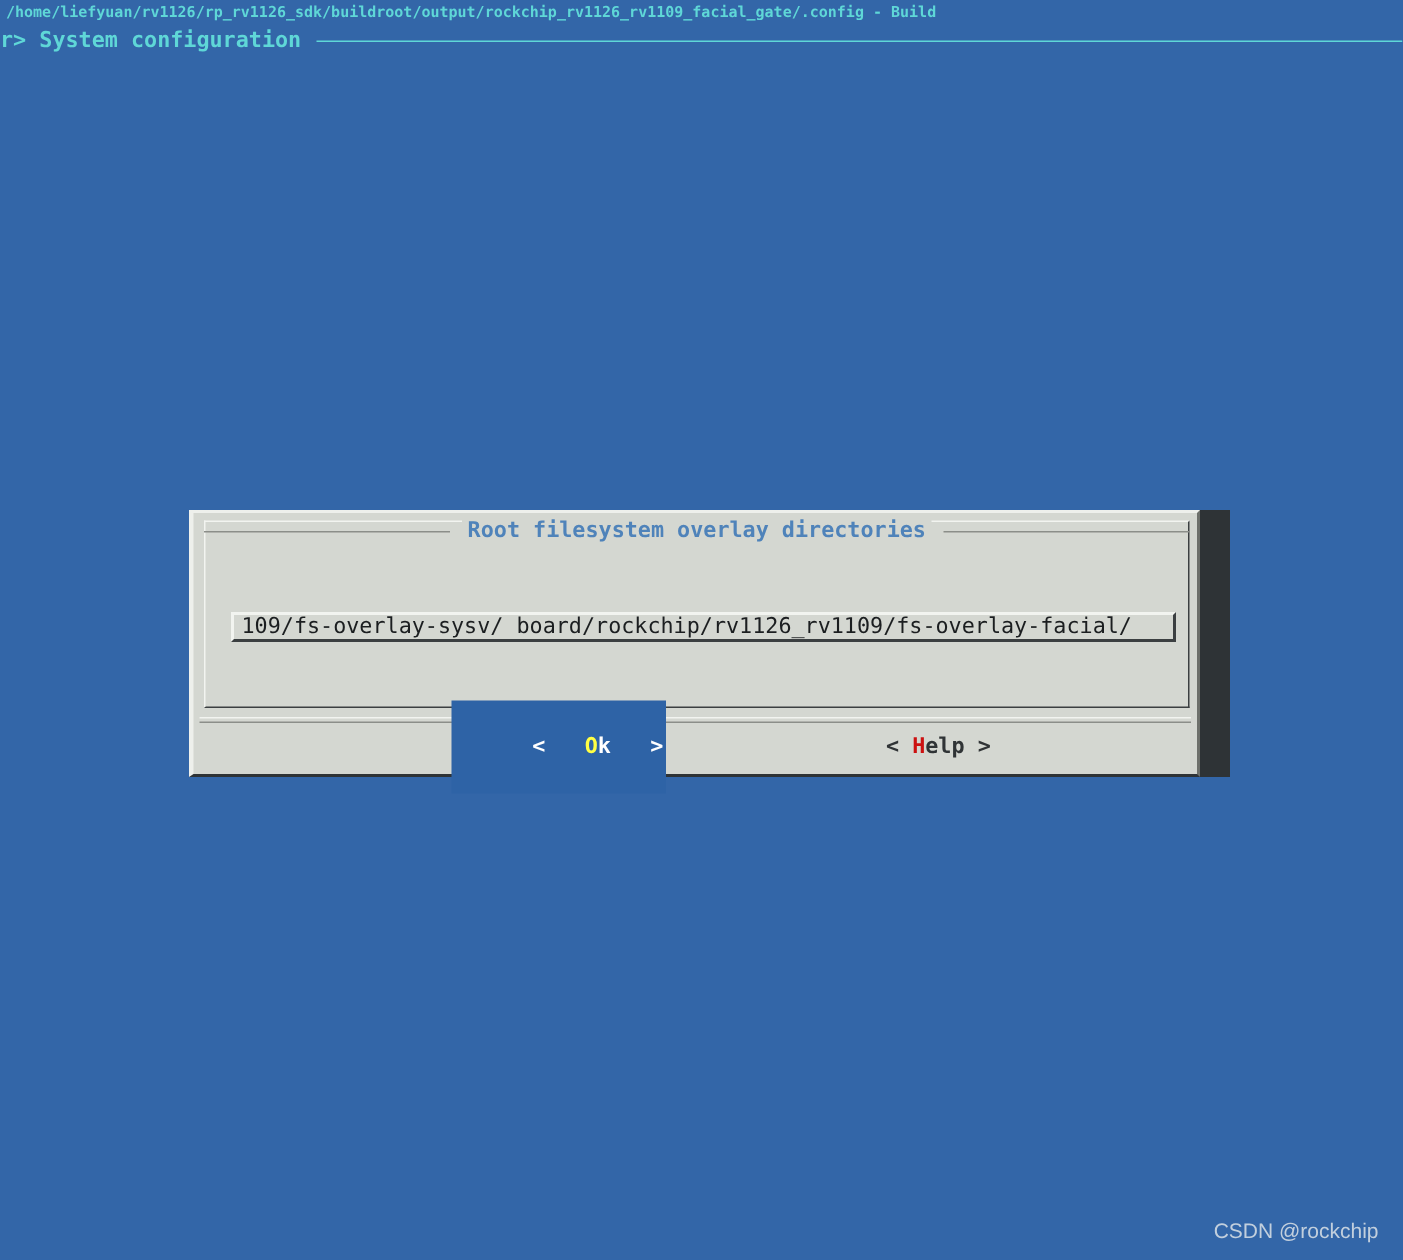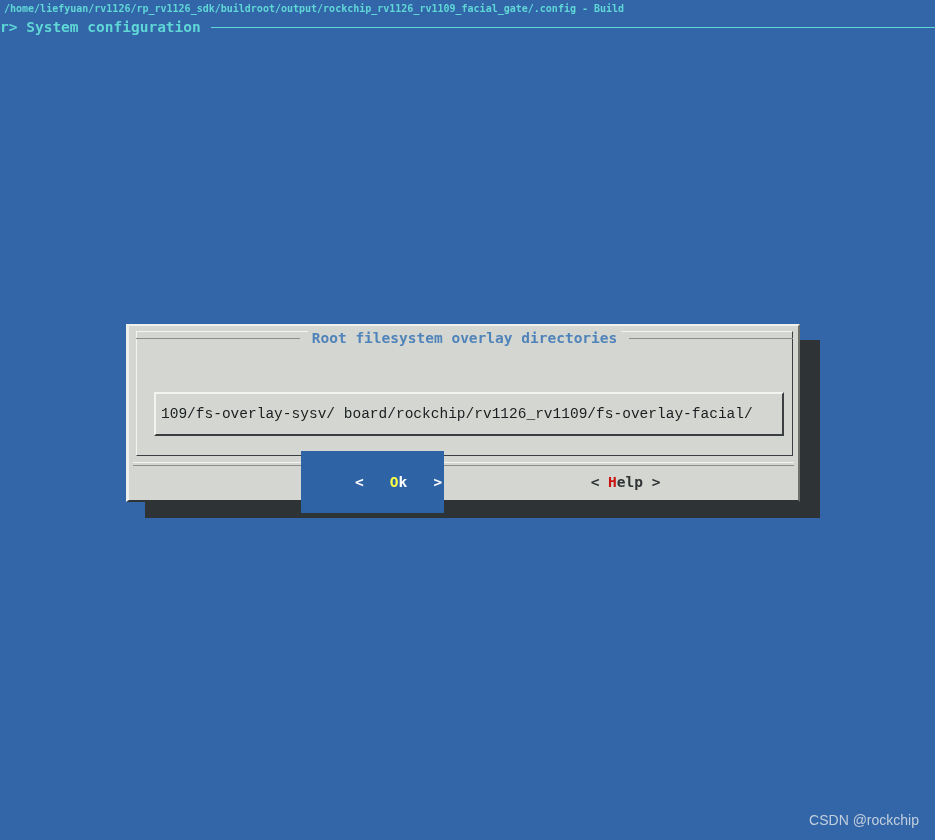--- a/index.html
+++ b/index.html
@@ -62,21 +62,21 @@
     top: 340px;
     width: 675px;
     height: 178px;
     background: #2e3336;
   }
 
   
   #dialog {
     position: absolute;
     left: 126px;
-    top: 324px;
+    top: 340px;
     width: 674px;
     height: 178px;
     background: #d4d7d1;
     border-left: 3px solid #eef0ec;
     border-top: 2px solid #eef0ec;
     border-right: 2px solid #6d706b;
     border-bottom: 2px solid #2e3336;
     box-sizing: border-box;
   }
   #dialog-inner {
@@ -132,32 +132,31 @@
     line-height: 18px;
     white-space: pre;
   }
 
   
   #input-field {
     position: absolute;
     left: 25px;
     top: 66px;
     width: 630px;
-    height: 44px;
+    height: 20px;
     background: #d4d7d1;
     border-left: 2px solid #f2f4f0;
     border-top: 2px solid #f2f4f0;
     border-right: 2px solid #3b3f41;
     border-bottom: 2px solid #3b3f41;
     box-sizing: border-box;
     display: flex;
     align-items: center;
     padding-left: 5px;
     overflow: hidden;
-    font-family: Liberation Mono, monospace;
   }
   #input-value {
     color: #1b1e20;
     font-size: 14.5px;
     white-space: pre;
   }
 
   
   #button-separator {
     position: absolute;

